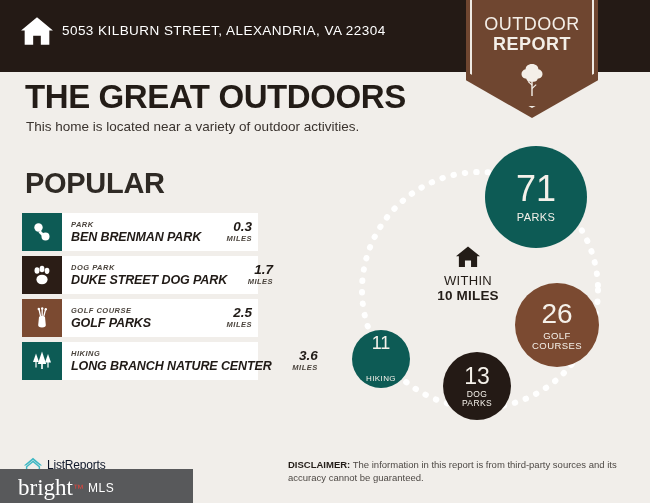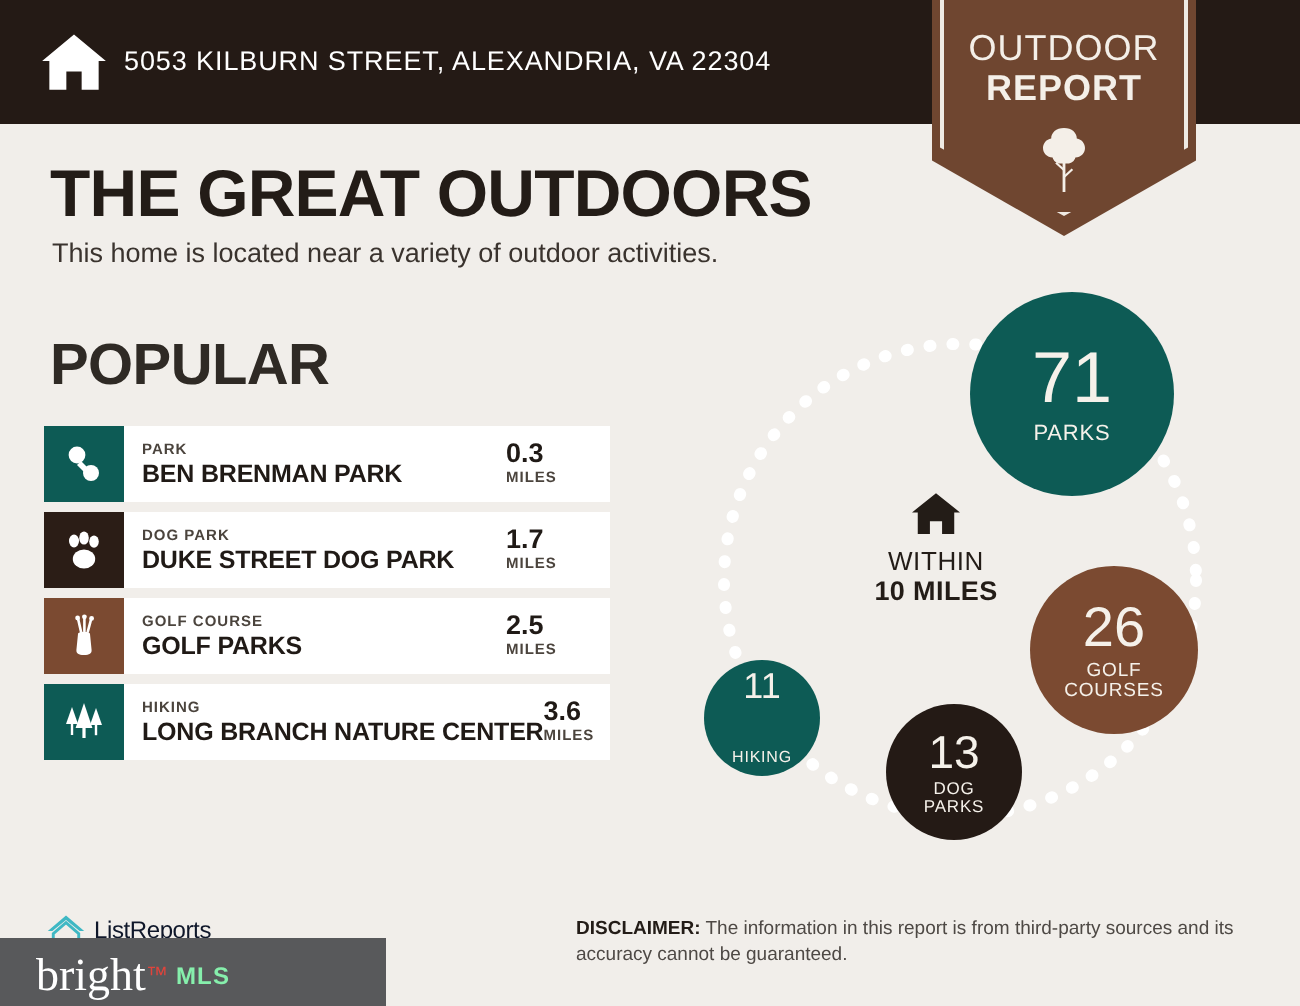--- a/index.html
+++ b/index.html
@@ -6,21 +6,21 @@
   html, body { width:650px; height:503px; }
   body {
     font-family:"Liberation Sans", sans-serif;
     background:#f1eeea;
     position:relative;
     overflow:hidden;
   }
 
   
   .header-bar{
-    position:absolute; left:0; top:0; width:650px; height:62px;
+    position:absolute; left:0; top:0; width:650px; height:72px;
     background:#241a15;
   }
   .header-home{
     position:absolute; left:20px; top:14px; width:34px; height:34px;
   }
   .header-address{
     position:absolute; left:62px; top:23px;
     color:#ffffff; font-size:13.5px; letter-spacing:.45px; font-weight:400;
     white-space:nowrap;
   }
@@ -56,21 +56,21 @@
   .subtitle{
     position:absolute; left:26px; top:119px;
     font-size:13.5px; color:#3a332e; font-weight:400;
   }
   .popular-title{
     position:absolute; left:25px; top:167px;
     font-size:29px; font-weight:700; color:#2f2a25; letter-spacing:-.3px;
   }
 
   
-  .poi-list{ position:absolute; left:22px; top:213px; width:283px; }
+  .poi-list{ position:absolute; left:22px; top:213px; width:236px;font-style:italic; }
   .poi-row{
     position:relative; display:flex; align-items:stretch;
     height:38px; margin-bottom:5px; background:#ffffff;
   }
   .poi-icon{
     width:40px; flex:0 0 40px;
     display:flex; align-items:center; justify-content:center;
   }
   .poi-icon svg{ width:24px; height:24px; }
   .poi-text{
@@ -80,21 +80,21 @@
   .poi-cat{
     font-size:7.5px; font-weight:700; color:#4b4views; color:#4b443d;
     letter-spacing:.5px; line-height:10px;
   }
   .poi-name{
     font-size:12.5px; font-weight:700; color:#201a16;
     letter-spacing:-.1px; line-height:14px; white-space:nowrap;
   }
   .poi-dist{
     flex:0 0 52px; display:flex; flex-direction:column;
-    align-items:flex-start; justify-content:center; padding-right:6px;
+    align-items:flex-end; justify-content:center; padding-right:6px;
   }
   .poi-num{ font-size:13.5px; font-weight:700; color:#201a16; line-height:14px; }
   .poi-unit{ font-size:7.5px; font-weight:700; color:#4b443d; letter-spacing:.5px; line-height:10px; }
 
   
   .stats-area{ position:absolute; left:330px; top:140px; width:320px; height:300px; }
   .dotted-ring{ position:absolute; left:0; top:0; width:320px; height:300px; }
   .stat-circle{
     position:absolute; border-radius:50%;
     display:flex; flex-direction:column;
@@ -135,21 +135,21 @@
   .lr-text{ font-size:12px; color:#0f172a; font-weight:400; letter-spacing:-.2px; }
   .bright-badge{
     position:absolute; left:0; top:26px; width:193px; height:38px;
     background:#58595b; display:flex; align-items:center; padding-left:18px;
   }
   .bright-word{
     font-family:"Liberation Serif", serif;
     font-size:23px; color:#ffffff; line-height:24px;
   }
   .bright-tm{ color:#e0443c; font-size:11px; vertical-align:super; }
-  .bright-mls{ font-size:12px; color:#86efac; margin-left:4px; letter-spacing:.6px;font-weight:bold; }
+  .bright-mls{ font-size:12px; color:#ffffff; margin-left:4px; letter-spacing:.6px; }
   .disclaimer{
     position:absolute; left:288px; top:16px; width:342px;
     font-size:9.5px; line-height:12.5px; color:#4e4945;
   }
   .disclaimer b{ color:#231c17; }
 </style>
 </head>
 <body>
 
 <div class="header-bar">

